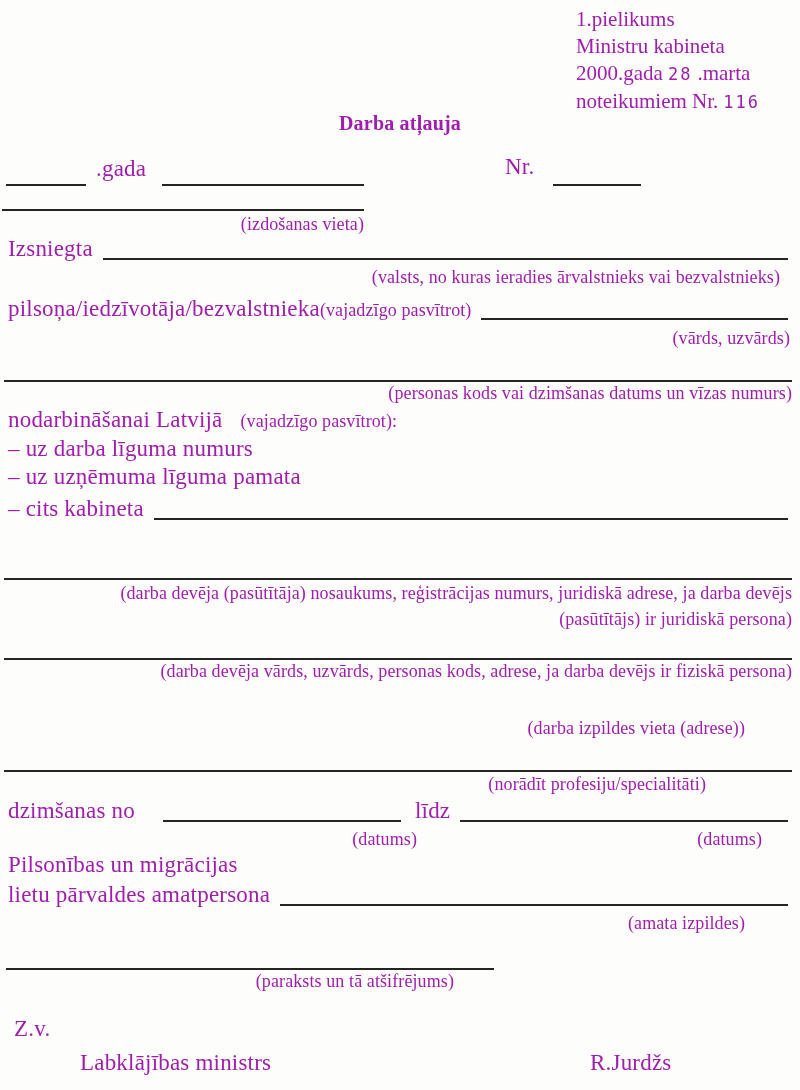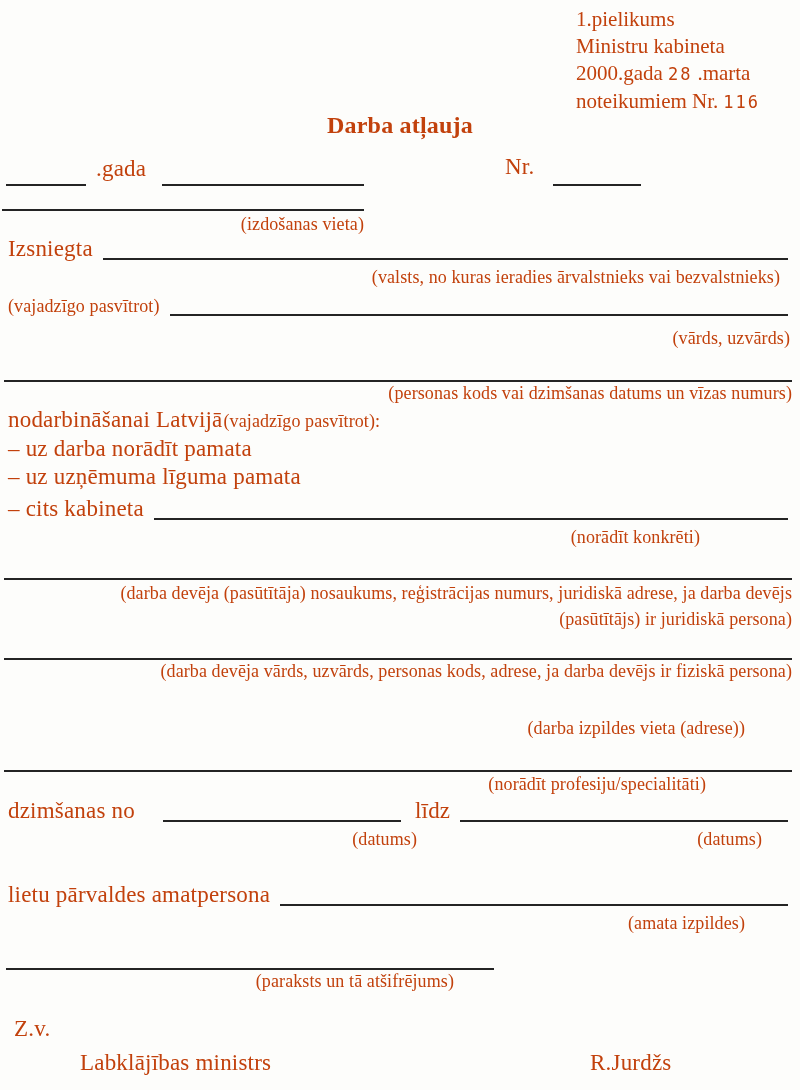--- a/index.html
+++ b/index.html
@@ -1,33 +1,33 @@
 <!DOCTYPE html>
 <html><head>
 <meta charset="utf-8">
 <style>
   * { margin:0; padding:0; box-sizing:border-box; }
   html, body { background:#ffffff; }
   .page {
     position:relative; width:800px; height:1090px;
-    background:#fdfdfb; color:#c2410c;
+    background:#fdfdfb; color:#a21caf;
     font-family:"Liberation Serif", serif;
     overflow:hidden;
   }
   .abs { position:absolute; }
   .body-text { font-size:23px; letter-spacing:0.2px; white-space:nowrap;text-align:right; }
   .label { font-size:18px; letter-spacing:0.1px; white-space:nowrap; }
   .center { text-align:right; }
   .row { display:flex; align-items:baseline; }
   .blank { border-bottom:2px solid #242424; height:12px; position:relative; bottom:-4px; }
   .grow { flex:1 1 auto; margin-left:10px; }
   .hrline { position:absolute; border-top:2px solid #242424; height:0; }
   .title {
     position:absolute; top:112px; left:0; width:100%;
-    text-align:center; font-weight:700; font-size:24px; letter-spacing:0.2px;
+    text-align:center; font-weight:700; font-size:20px; letter-spacing:0.2px;
   }
   .corner { position:absolute; top:6px; left:576px; font-size:21px; line-height:27px; }
   .typed { font-family:"DejaVu Sans Mono", monospace; font-size:17px; letter-spacing:2px; margin:0 5px; }
   .two-line { line-height:26px; white-space:normal; }
 </style>
 </head>
 <body>
 
 <div class="page">
 
@@ -49,39 +49,39 @@
   <div class="hrline" style="top:209px;left:2px;width:362px"></div>
   <div class="abs label center" style="top:214px;left:0;width:364px">(izdošanas vieta)</div>
 
   <div class="abs row" style="top:236px;left:8px;right:12px">
     <span class="body-text">Izsniegta</span>
     <span class="blank grow"></span>
   </div>
   <div class="abs label center" style="top:267px;left:100px;width:680px">(valsts, no kuras ieradies ārvalstnieks vai bezvalstnieks)</div>
 
   <div class="abs row" style="top:296px;left:8px;right:12px">
+    <span class="body-text">pilsoņa/iedzīvotāja/bezvalstnieka</span>
     <span class="label" style="">(vajadzīgo pasvītrot)</span>
     <span class="blank grow"></span>
   </div>
   <div class="abs label center" style="top:328px;left:480px;width:310px">(vārds, uzvārds)</div>
 
   <div class="hrline" style="top:380px;left:4px;width:788px"></div>
   <div class="abs label center" style="top:383px;left:0;width:792px">(personas kods vai dzimšanas datums un vīzas numurs)</div>
 
   <div class="abs row" style="top:407px;left:8px">
     <span class="body-text">nodarbināšanai Latvijā</span>
-    <span class="label" style="margin-left:1px">(vajadzīgo pasvītrot):</span>
+    <span class="label" style="margin-left:18px">(vajadzīgo pasvītrot):</span>
   </div>
-  <div class="abs body-text" style="top:436px;left:8px">– uz darba norādīt pamata</div>
+  <div class="abs body-text" style="top:436px;left:8px">– uz darba līguma numurs</div>
   <div class="abs body-text" style="top:464px;left:8px">– uz uzņēmuma līguma pamata</div>
   <div class="abs row" style="top:496px;left:8px;right:12px">
     <span class="body-text">– cits kabineta</span>
     <span class="blank grow"></span>
   </div>
-  <div class="abs label center" style="top:527px;left:100px;width:600px">(norādīt konkrēti)</div>
 
   <div class="hrline" style="top:578px;left:4px;width:788px"></div>
   <div class="abs label center two-line" style="top:580px;left:0;width:792px">
     <div>(darba devēja (pasūtītāja) nosaukums, reģistrācijas numurs, juridiskā adrese, ja darba devējs</div>
     <div>(pasūtītājs) ir juridiskā persona)</div>
   </div>
 
   <div class="hrline" style="top:658px;left:4px;width:788px"></div>
   <div class="abs label center" style="top:661px;left:0;width:792px">(darba devēja vārds, uzvārds, personas kods, adrese, ja darba devējs ir fiziskā persona)</div>
 
@@ -92,20 +92,21 @@
 
   <div class="abs row" style="top:798px;left:8px;right:12px">
     <span class="body-text">dzimšanas no</span>
     <span class="blank" style="width:238px;margin-left:28px"></span>
     <span class="body-text" style="margin-left:14px">līdz</span>
     <span class="blank grow"></span>
   </div>
   <div class="abs label center" style="top:829px;left:147px;width:270px">(datums)</div>
   <div class="abs label center" style="top:829px;left:490px;width:272px">(datums)</div>
 
+  <div class="abs body-text" style="top:852px;left:8px">Pilsonības un migrācijas</div>
   <div class="abs row" style="top:882px;left:8px;right:12px">
     <span class="body-text">lietu pārvaldes amatpersona</span>
     <span class="blank grow"></span>
   </div>
   <div class="abs label center" style="top:913px;left:345px;width:400px">(amata izpildes)</div>
 
   <div class="hrline" style="top:968px;left:6px;width:488px"></div>
   <div class="abs label center" style="top:971px;left:54px;width:400px">(paraksts un tā atšifrējums)</div>
 
   <div class="abs body-text" style="top:1016px;left:14px">Z.v.</div>

